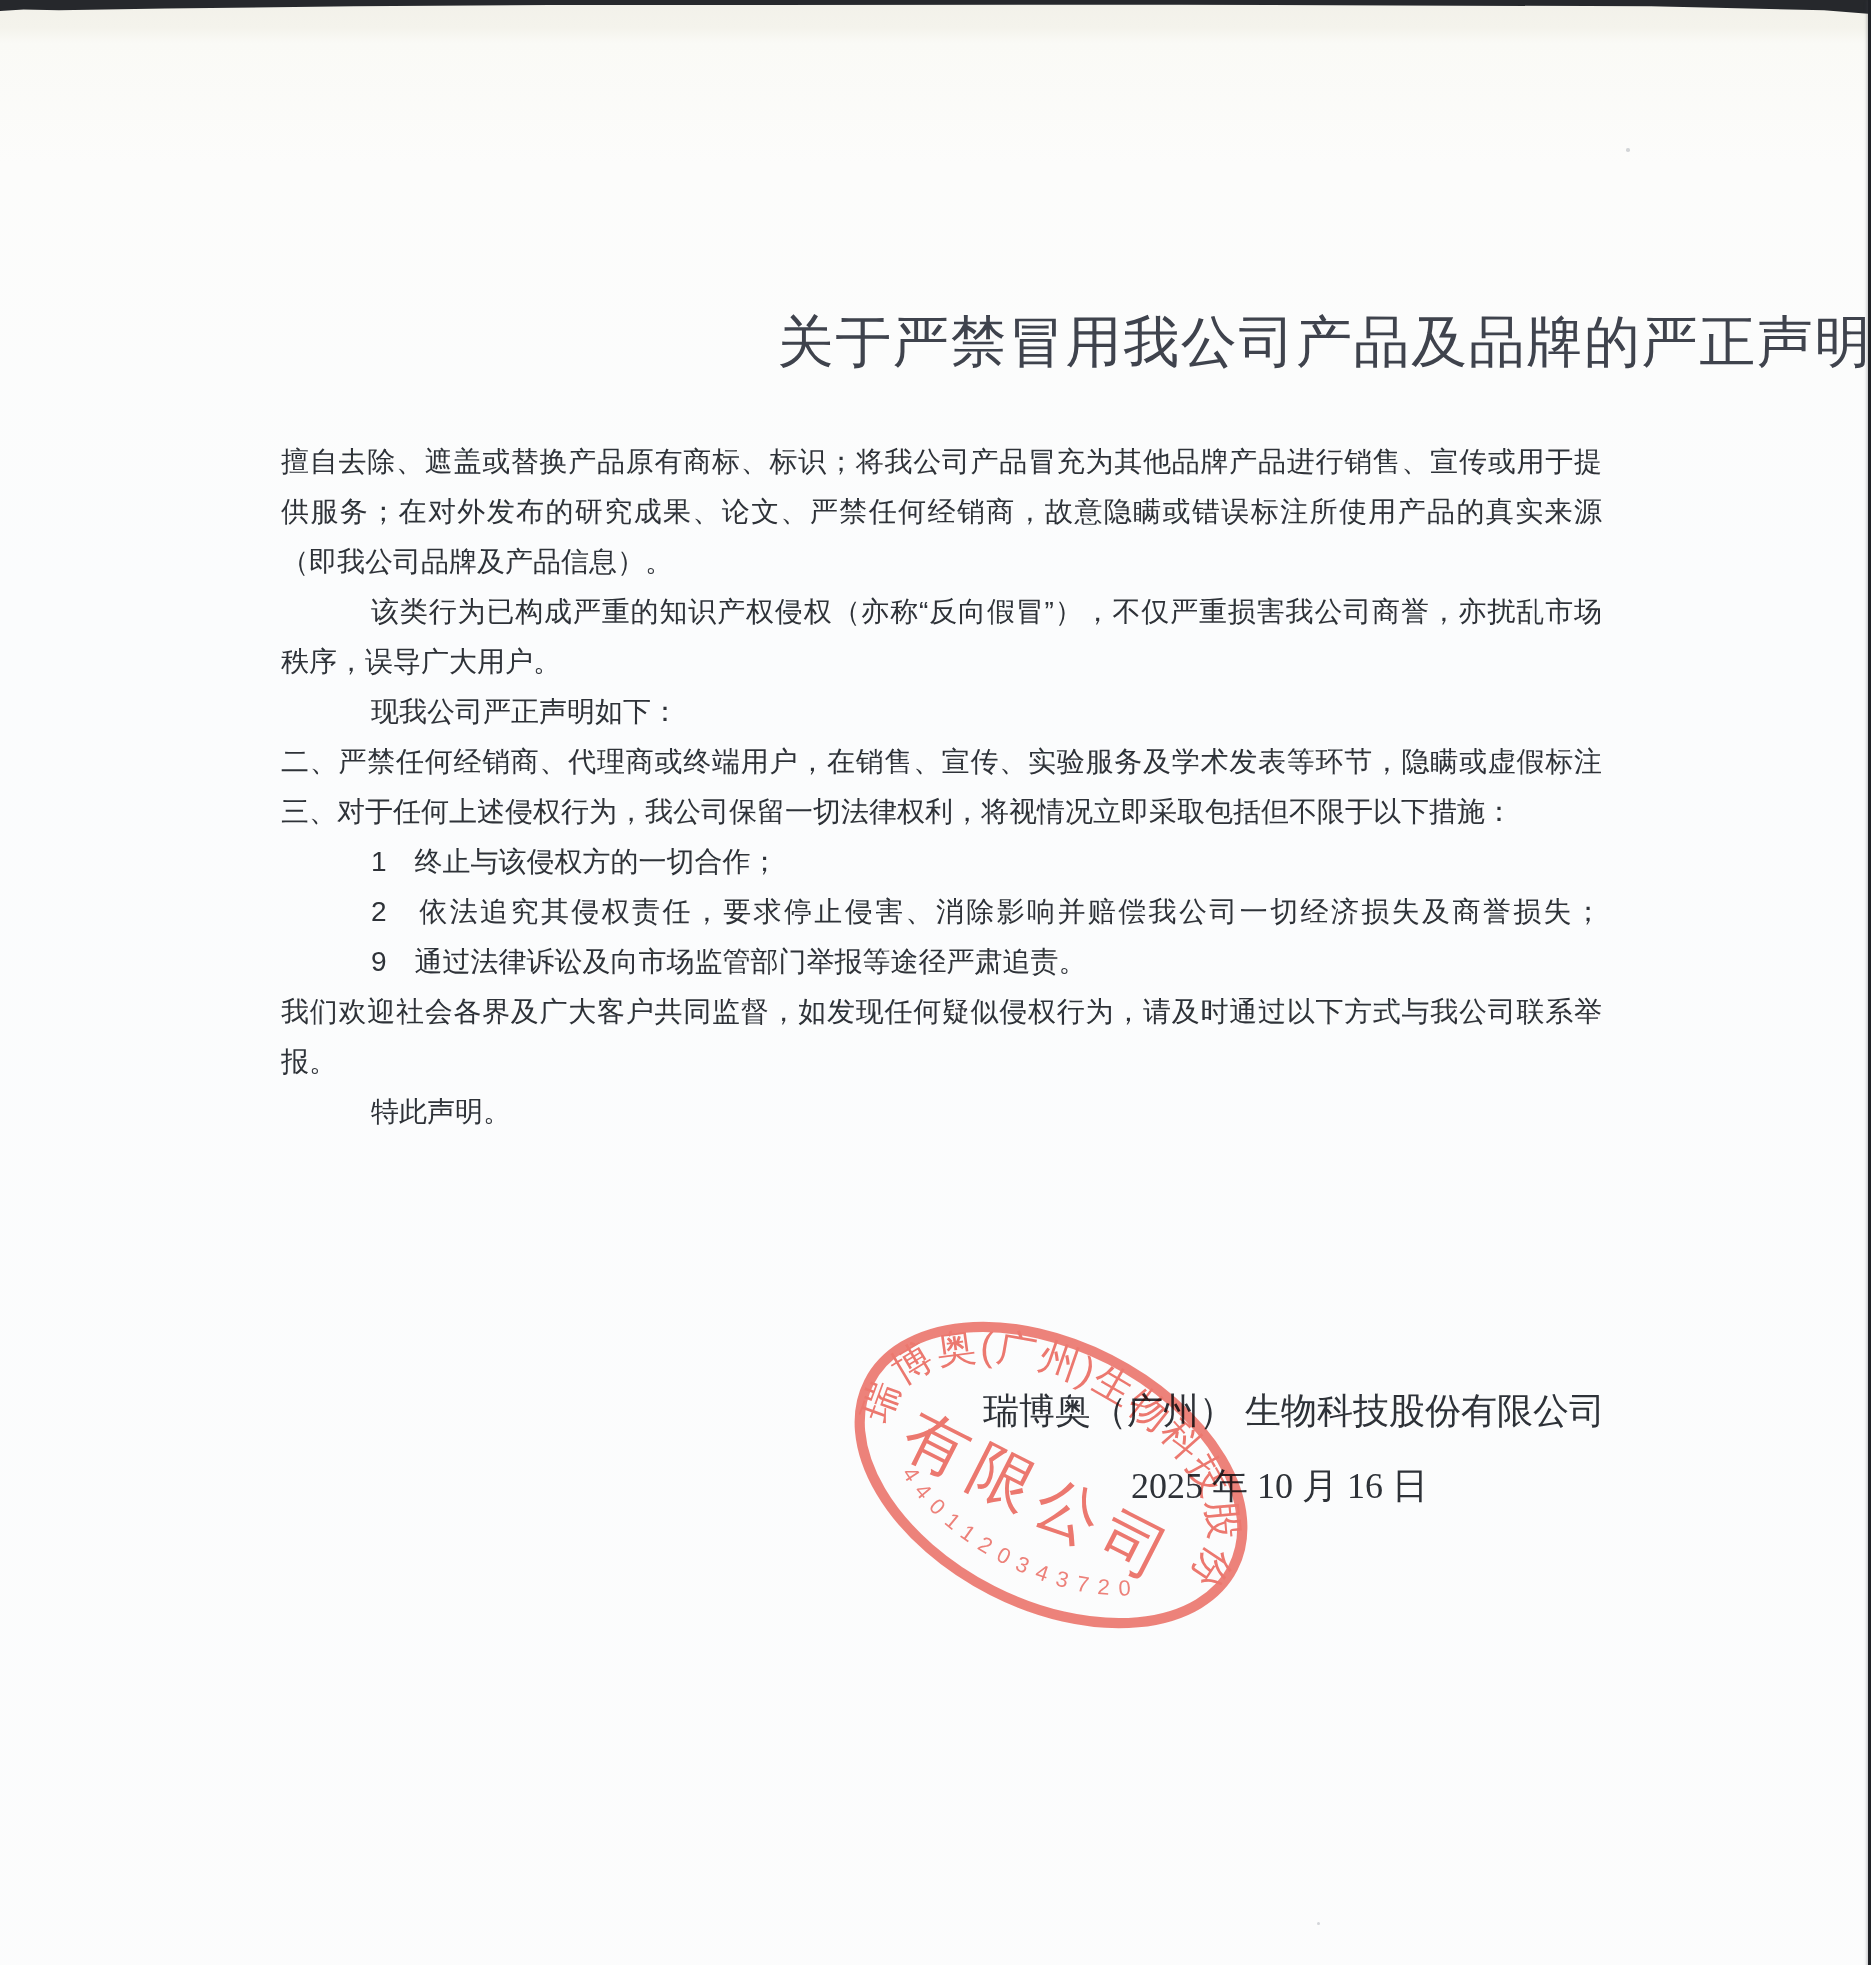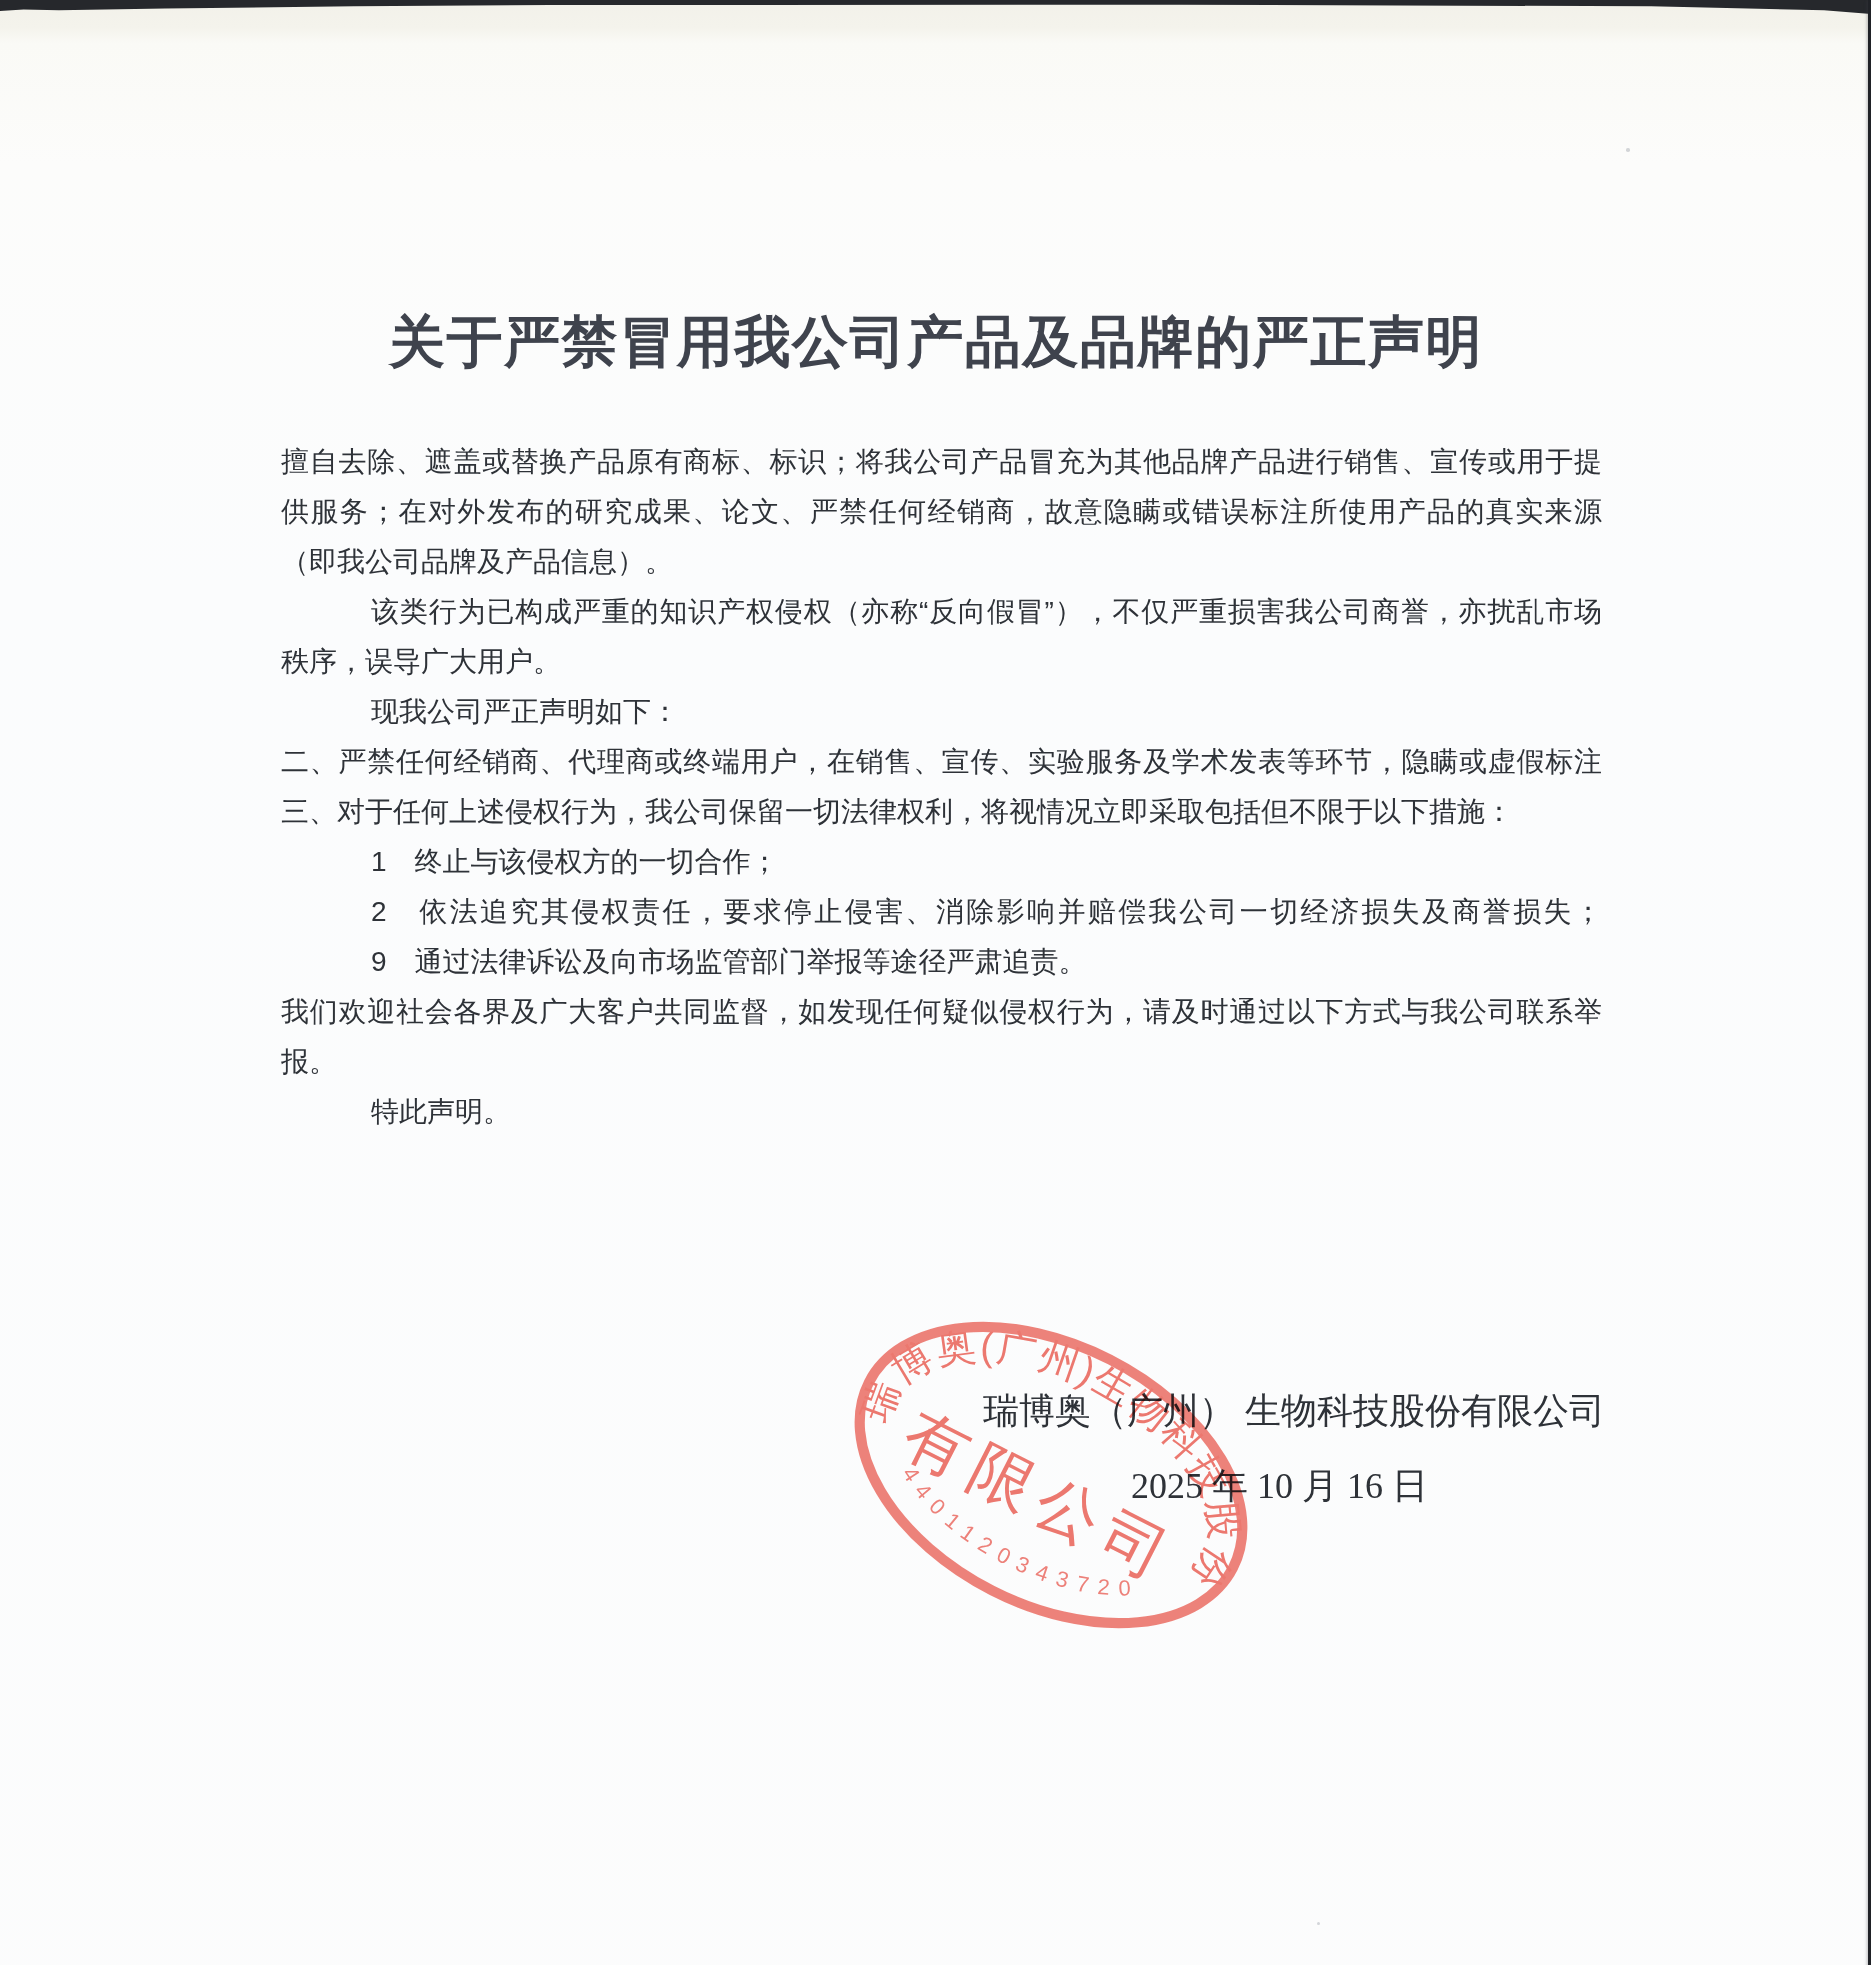--- a/index.html
+++ b/index.html
@@ -20,23 +20,23 @@
   }
   .edge-strip{
     position:absolute;right:0;top:0;width:3.9px;height:2647px;
     background:#202227;
     box-shadow:-1.6px 0 2.4px rgba(60,64,72,.25);
   }
   .speck{position:absolute;border-radius:50%;background:rgba(125,130,142,.32);}
   
   .doc-title{
     position:absolute;left:0;top:312px;width:1872px;
-    text-align:center;
+    text-align:right;
     font-size:56px;line-height:59px;letter-spacing:1.6px;
-    font-weight:700;color:#3f434d;
+    font-weight:400;color:#3f434d;
     white-space:nowrap;
   }
   
   .body-block{
     position:absolute;left:281px;top:437px;width:1321px;
     font-size:28px;color:#2e3238;
   }
   .ln{
     height:50px;line-height:50px;
     white-space:nowrap;

